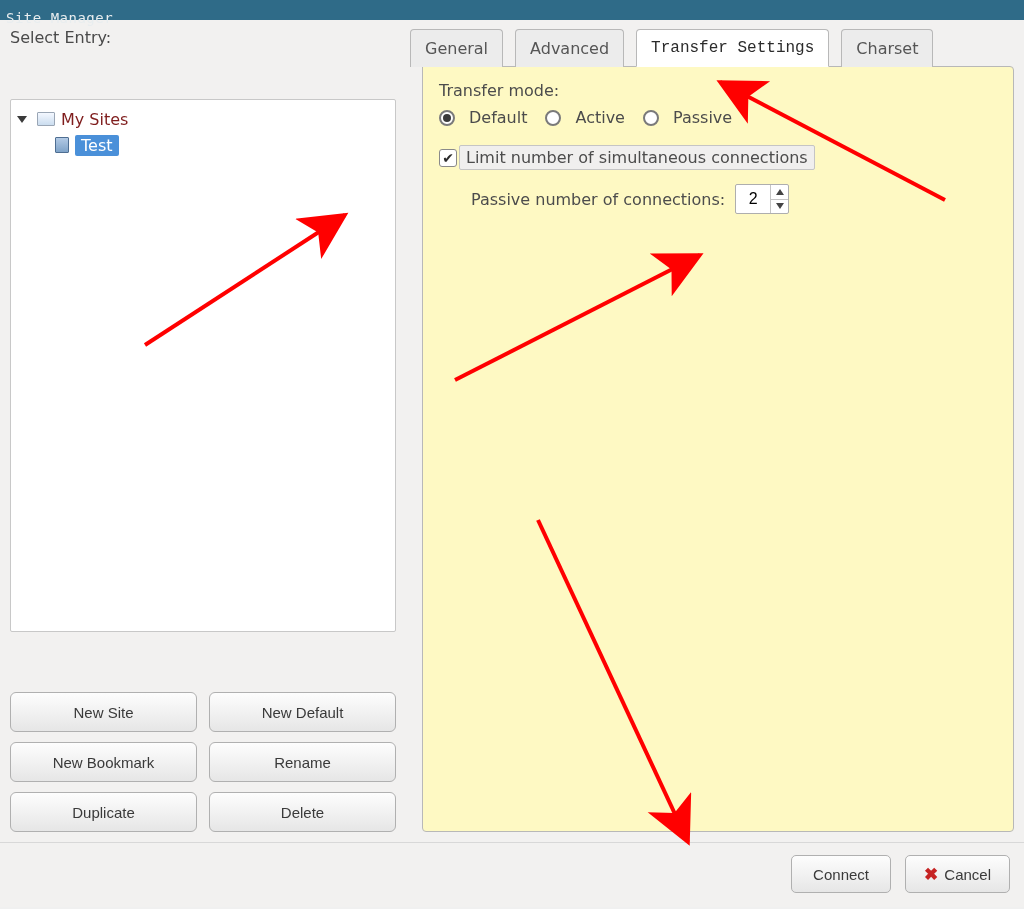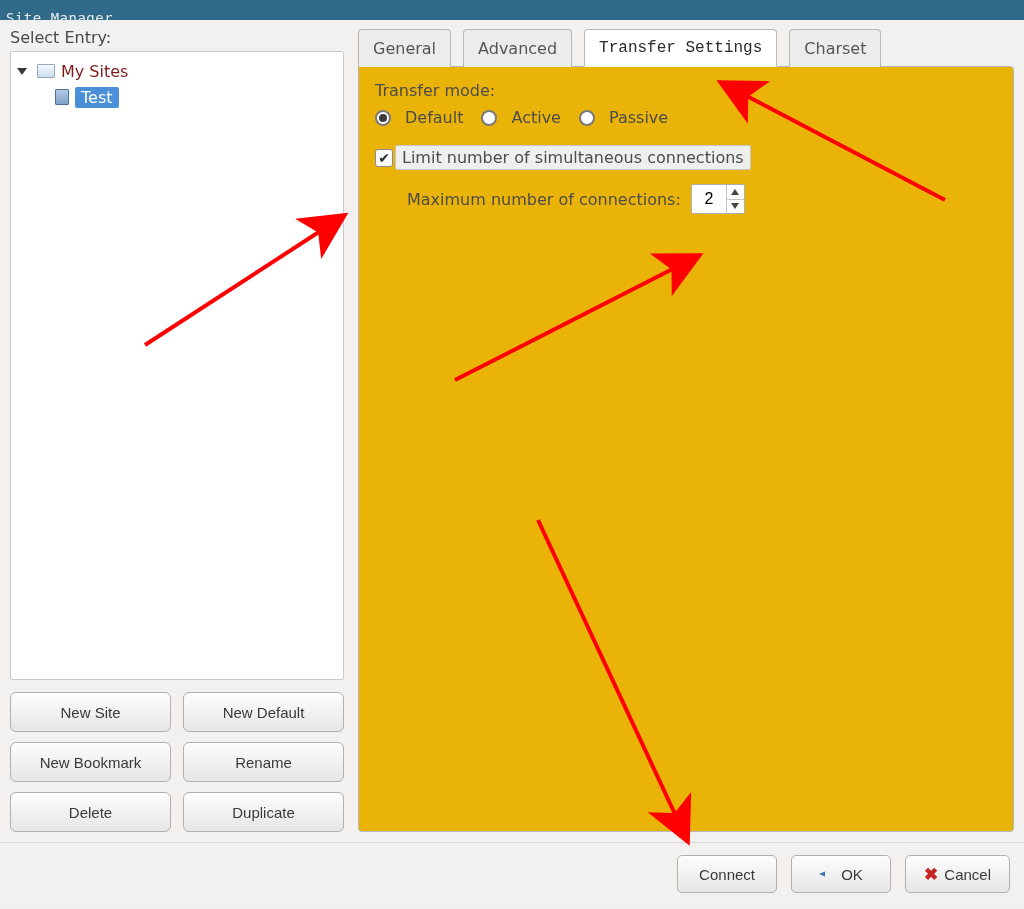--- a/index.html
+++ b/index.html
@@ -36,23 +36,24 @@
 
   .main-row {
     display:flex;
     flex:1;
     padding:8px 10px 0 10px;
     gap:14px;
   }
 
   
   .left-panel {
-    width:334px;
+    width:386px;
     display:flex;
     flex-direction:column;
+    gap:48px;
   }
   .select-entry-label {
     font-size:16px;
     color:#4a4a4a;
     margin-bottom:4px;
   }
   .tree {
     flex:1;
     background:#ffffff;
     border:1px solid #c8c8c8;
@@ -139,27 +140,28 @@
   }
   .tab.active {
     background:#ffffff;
     color:#2b2b2b;
     border-bottom:1px solid #ffffff;
     z-index:3;
     font-family:Liberation Mono, monospace;
   }
   .tab-body {
     flex:1;
-    background:#eab308;
+    background:#fef9c3;
     border:1px solid #b8b8b8;
     border-radius:0 4px 4px 4px;
     padding:14px 16px;
     font-size:16px;
     color:#4c4c4c;
     position:relative;
+    margin-left:12px;
   }
   .section-label { margin-bottom:8px; }
   .radio-row { display:flex; align-items:center; gap:18px; margin-bottom:18px; }
   .radio {
     display:inline-flex; align-items:center; gap:14px; cursor:pointer;
   }
   .radio .dot {
     width:16px;height:16px;border:2px solid #7a7a7a;border-radius:50%;
     display:flex;align-items:center;justify-content:center;background:#fff;
   }
@@ -252,22 +254,22 @@
           <span class="site-icon"></span>
           <span class="tree-label sel">Test</span>
         </div>
       </div>
 
       <div class="btn-grid">
         <button class="g">New Site</button>
         <button class="g">New Default</button>
         <button class="g">New Bookmark</button>
         <button class="g">Rename</button>
+        <button class="g">Duplicate</button>
         <button class="g">Delete</button>
-        <button class="g">Duplicate</button>
       </div>
     </div>
 
     <div class="right-panel">
       <div class="tabbar">
         <div class="tab">General</div>
         <div class="tab">Advanced</div>
         <div class="tab active">Transfer Settings</div>
         <div class="tab">Charset</div>
       </div>
@@ -289,45 +291,41 @@
             <span>Passive</span>
           </label>
         </div>
 
         <div class="check-row">
           <span class="checkbox checked"></span>
           <span class="framed-label">Limit number of simultaneous connections</span>
         </div>
 
         <div class="conn-row">
-          <span>Maximum number of connections:</span>
+          <span>Passive number of connections:</span>
           <span class="spinner">
             <input value="2" style="">
             <span class="spin-btns">
               <div>
                   <span class="tri-up"></span>
                 </div>
               <div>
                   <span class="tri-down"></span>
                 </div>
             </span>
           </span>
         </div>
       </div>
     </div>
   </div>
 
   <div class="hr"></div>
   <div class="bottom-bar">
     <button class="act">Connect</button>
     <button class="act">
-      <span class="ok-icon"></span>
-      <span>OK</span>
-    </button>
-    <button class="act">
       <span class="cancel-icon">✖</span>
       <span>Cancel</span>
     </button>
   </div>
 </div>
 
 <svg class="annot" viewBox="0 0 1024 909">
   <defs>
     <marker id="ah" markerWidth="14" markerHeight="14" refX="11" refY="6" orient="auto">
       <path d="M0,0 L12,6 L0,12 L3,6 Z" fill="#ff0000"></path>

